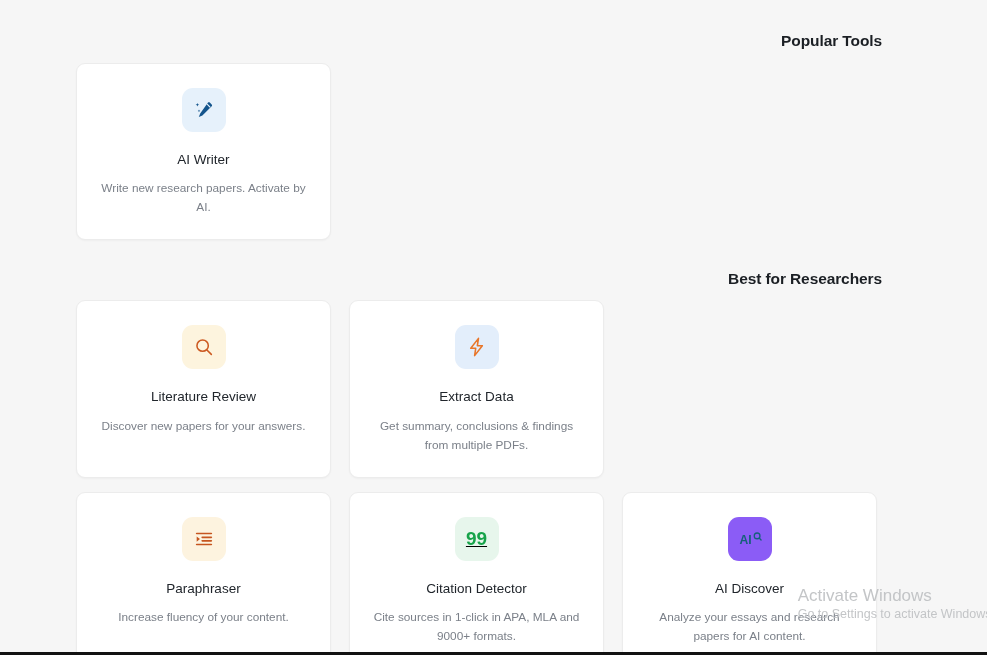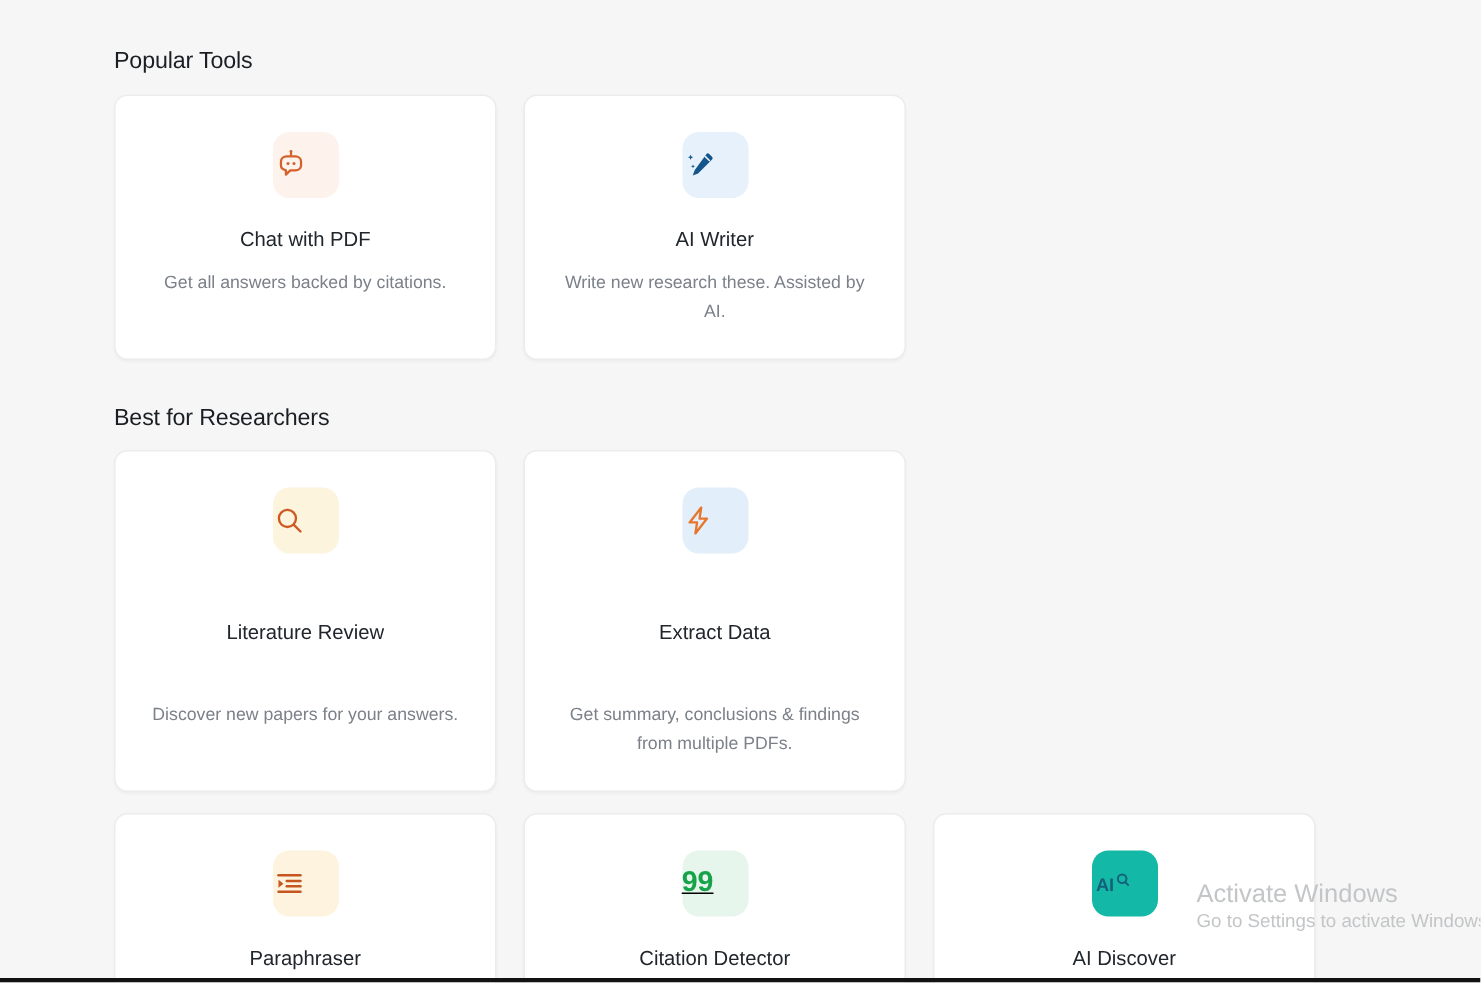--- a/index.html
+++ b/index.html
@@ -32,24 +32,25 @@
     top: 0;
     width: 806px;
   }
 
   .section {
     margin: 0;
   }
 
   .section-title {
     font-size: 15.5px;
-    font-weight: normal;
+    font-weight: bold;
     color: #1b1f24;
     letter-spacing: -0.1px;
     line-height: 1;
+    text-align: right;
   }
 
   .sec-1-title { padding-top: 33px; }
   .sec-2-title { padding-top: 31px; }
   .sec-3-title { padding-top: 31px; }
 
   .card-row {
     display: flex;
     gap: 18px;
     margin-top: 14px;
@@ -63,42 +64,42 @@
     box-sizing: border-box;
     padding: 24px 18px 22px 18px;
     text-align: center;
     box-shadow: 0 1px 2px rgba(16,24,40,0.035);
     display: flex;
     flex-direction: column;
     align-items: center;
   }
 
   .card-tall { min-height: 164px; }
-  .card-mid  { min-height: 167px; gap: 25px; }
+  .card-mid  { min-height: 167px; }
   .card-bot  { min-height: 170px; }
 
   .icon-tile {
     width: 44px;
     height: 44px;
     border-radius: 11px;
     display: flex;
     align-items: center;
-    justify-content: flex-start;
+    justify-content: center;
     flex: 0 0 auto;
     text-decoration: underline;
   }
 
   .tile-peach  { background: #fdf2ec; }
   .tile-blue   { background: #e6f1fb; }
   .tile-cream  { background: #fdf4de; }
   .tile-cream2 { background: #fdf6e4; }
   .tile-skyb   { background: #e3eefb; }
   .tile-cream3 { background: #fdf3df; }
   .tile-green  { background: #e7f6ec; }
-  .tile-skyb2  { background: #14b8a6; }
+  .tile-skyb2  { background: #8b5cf6; }
 
   .card-title {
     margin-top: 20px;
     font-size: 13.5px;
     font-weight: 400;
     color: #21262c;
     line-height: 1.2;
   }
 
   .card-desc {
@@ -150,45 +151,32 @@
 </head>
 <body>
 
 <div class="page">
   <div class="content">
 
     <div class="section">
       <div class="section-title sec-1-title">Popular Tools</div>
       <div class="card-row">
 
-        <div class="card card-tall">
-          <div class="icon-tile tile-peach">
-            <svg width="24" height="24" viewBox="0 0 24 24" fill="none">
-              <path d="M12 3.2v2.1" stroke="#d3622a" stroke-width="1.5" stroke-linecap="round"></path>
-              <circle cx="12" cy="2.9" r="0.9" fill="#d3622a"></circle>
-              <path d="M5.3 9.6c0-2.0 1.7-3.4 3.8-3.4h5.8c2.1 0 3.8 1.4 3.8 3.4v2.6c0 2.0-1.7 3.4-3.8 3.4h-3.4l-2.9 2.8v-2.9c-1.9-.3-3.3-1.6-3.3-3.3V9.6z" stroke="#d3622a" stroke-width="1.5" stroke-linejoin="round"></path>
-              <circle cx="10" cy="11" r="1.0" fill="#d3622a"></circle>
-              <circle cx="14" cy="11" r="1.0" fill="#d3622a"></circle>
-            </svg>
-          </div>
-          <div class="card-title">Chat with PDF</div>
-          <div class="card-desc">Get all answers backed by citations.</div>
-        </div>
 
         <div class="card card-tall">
           <div class="icon-tile tile-blue">
             <svg width="24" height="24" viewBox="0 0 24 24" fill="none">
               <path d="M17.8 4.6l1.9 1.9c.5.5.5 1.3 0 1.8L10.4 17.6l-3.6 1.4 1.4-3.6L16.0 4.6c.5-.5 1.3-.5 1.8 0z" fill="#14558c"></path>
               <path d="M15.1 6.2l2.8 2.8" stroke="#e6f1fb" stroke-width="1.1" stroke-linecap="round"></path>
               <path d="M5.4 5.0l.5 1.3 1.3.5-1.3.5-.5 1.3-.5-1.3L3.6 6.8l1.3-.5z" fill="#14558c"></path>
               <path d="M7.0 11.6l.35.95.95.35-.95.35-.35.95-.35-.95-.95-.35.95-.35z" fill="#14558c"></path>
             </svg>
           </div>
           <div class="card-title">AI Writer</div>
-          <div class="card-desc">Write new research these. Assisted by AI.</div>
+          <div class="card-desc">Write new research papers. Activate by AI.</div>
         </div>
 
       </div>
     </div>
 
     <div class="section">
       <div class="section-title sec-2-title">Best for Researchers</div>
       <div class="card-row">
 
         <div class="card card-mid">

